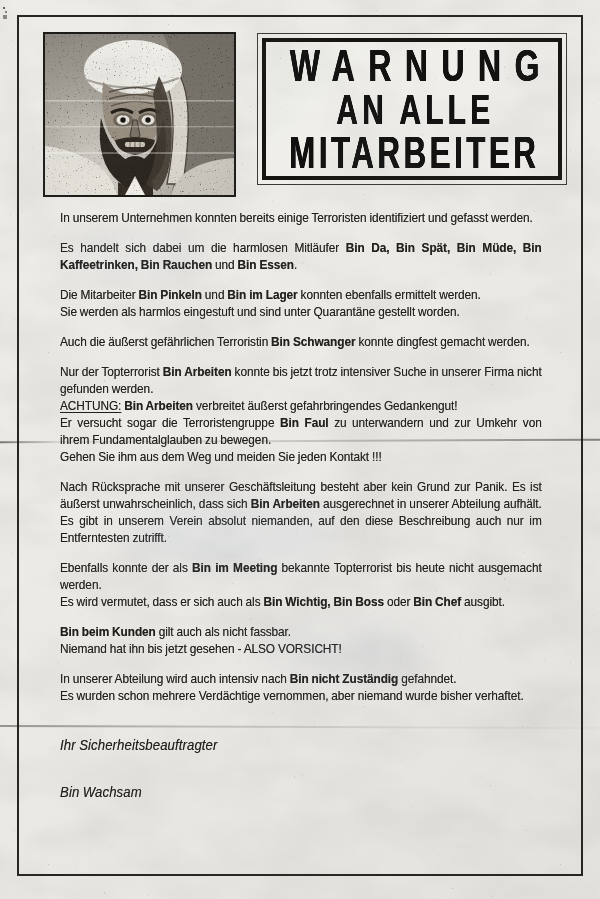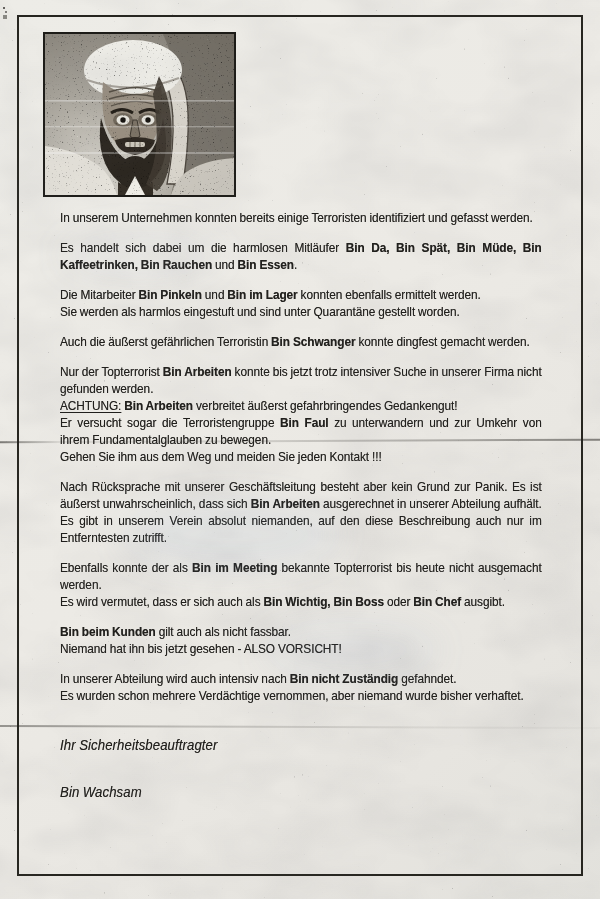--- a/index.html
+++ b/index.html
@@ -157,20 +157,27 @@
 
         <rect x="0" y="66" width="189" height="1.6" fill="#ffffff" opacity="0.35"></rect>
         <rect x="0" y="92" width="189" height="1.4" fill="#ffffff" opacity="0.3"></rect>
         <rect x="0" y="118" width="189" height="2" fill="#ffffff" opacity="0.3"></rect>
 
         <rect width="189" height="161" filter="url(#pgrainB)" opacity="0.55"></rect>
         <rect width="189" height="161" filter="url(#pgrainW)" opacity="0.45"></rect>
       </svg>
     </div>
 
+    <div class="title-box">
+      <div class="title-inner">
+        <div class="title-line t1">WARNUNG</div>
+        <div class="title-line t2">AN ALLE</div>
+        <div class="title-line t3">MITARBEITER</div>
+      </div>
+    </div>
 
     <div class="letter-body" id="body-text">
 
       <div class="para"><span>In unserem Unternehmen konnten bereits einige Terroristen identifiziert und gefasst werden.</span></div>
         <div class="para"><span>Es handelt sich dabei um die harmlosen Mitläufer </span><span class="bold">Bin Da, Bin Spät, Bin Müde, Bin Kaffeetrinken, Bin Rauchen</span><span> und </span><span class="bold">Bin Essen</span><span>.</span></div>
         <div class="para"><span>Die Mitarbeiter </span><span class="bold">Bin Pinkeln</span><span> und </span><span class="bold">Bin im Lager</span><span> konnten ebenfalls ermittelt werden.</span><br><span>Sie werden als harmlos eingestuft und sind unter Quarantäne gestellt worden.</span></div>
         <div class="para"><span>Auch die äußerst gefährlichen Terroristin </span><span class="bold">Bin Schwanger</span><span> konnte dingfest gemacht werden.</span></div>
         <div class="para"><span>Nur der Topterrorist </span><span class="bold">Bin Arbeiten</span><span> konnte bis jetzt trotz intensiver Suche in unserer Firma nicht gefunden werden.</span><br><span class="underline">ACHTUNG:</span><span> </span><span class="bold">Bin Arbeiten</span><span> verbreitet äußerst gefahrbringendes Gedankengut!</span><br><span>Er versucht sogar die Terroristengruppe </span><span class="bold">Bin Faul</span><span> zu unterwandern und zur Umkehr von ihrem Fundamentalglauben zu bewegen.</span><br><span>Gehen Sie ihm aus dem Weg und meiden Sie jeden Kontakt !!!</span></div>
         <div class="para"><span>Nach Rücksprache mit unserer Geschäftsleitung besteht aber kein Grund zur Panik. Es ist äußerst unwahrscheinlich, dass sich </span><span class="bold">Bin Arbeiten</span><span> ausgerechnet in unserer Abteilung aufhält. Es gibt in unserem Verein absolut niemanden, auf den diese Beschreibung auch nur im Entferntesten zutrifft.</span></div>
         <div class="para"><span>Ebenfalls konnte der als </span><span class="bold">Bin im Meeting</span><span> bekannte Topterrorist bis heute nicht ausgemacht werden.</span><br><span>Es wird vermutet, dass er sich auch als </span><span class="bold">Bin Wichtig, Bin Boss</span><span> oder </span><span class="bold">Bin Chef</span><span> ausgibt.</span></div>

